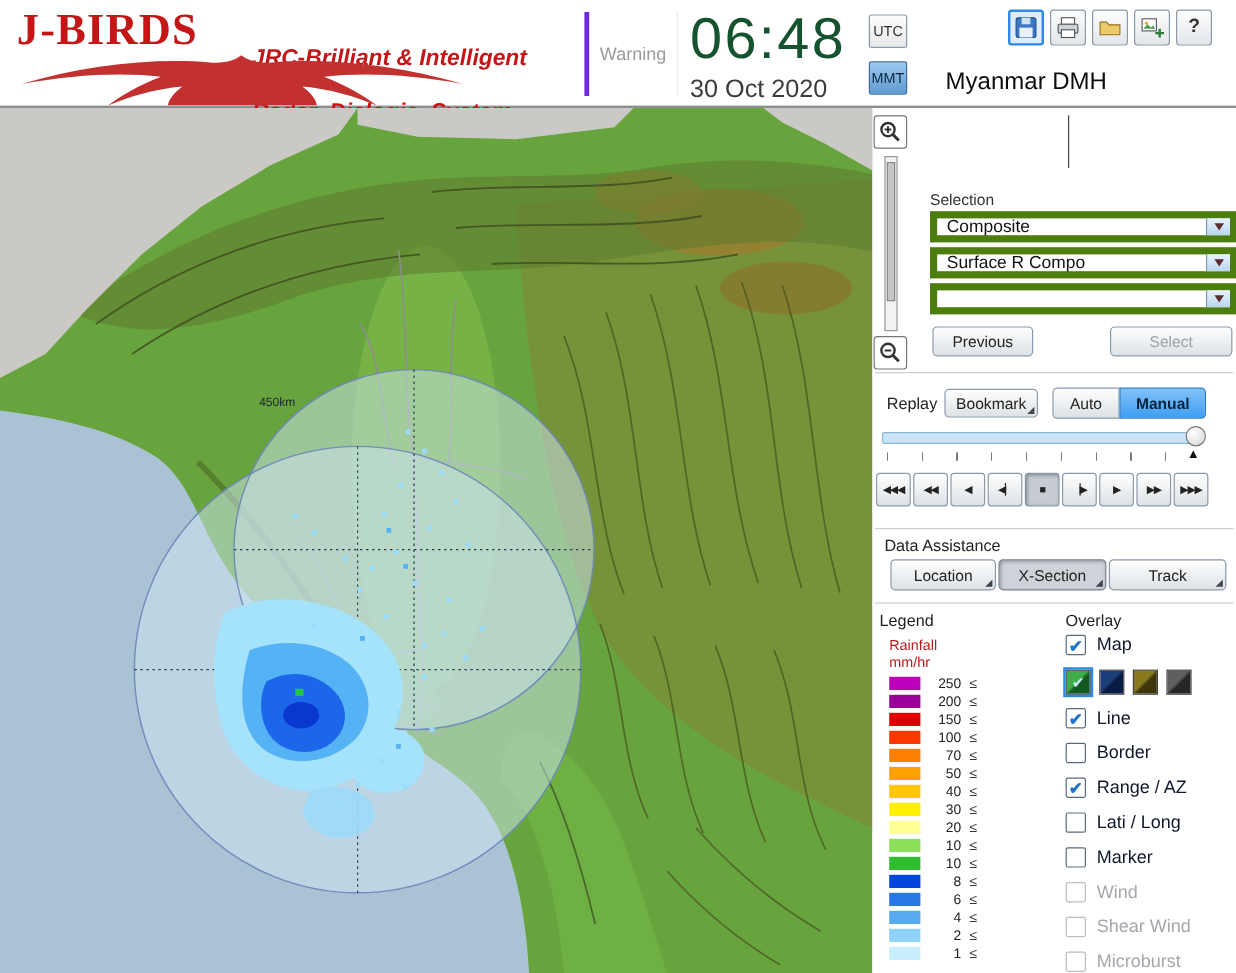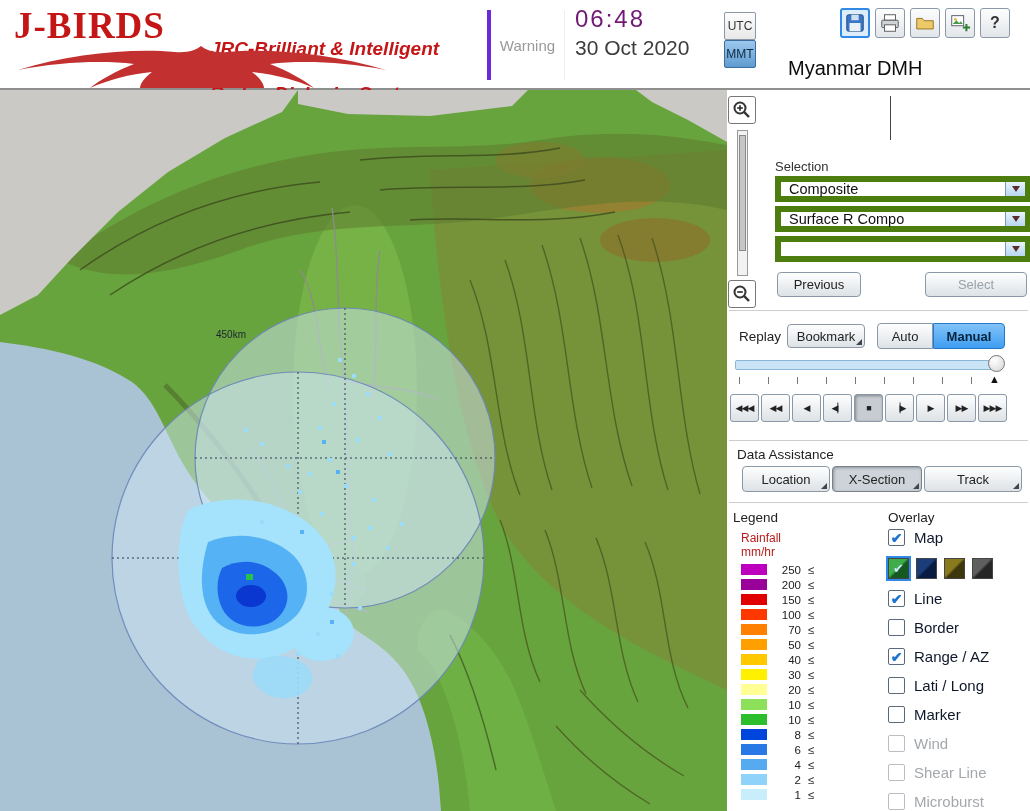--- a/index.html
+++ b/index.html
@@ -8,24 +8,24 @@
 .app{position:relative;width:1030px;height:811px;background:#fff;overflow:hidden}
 
 
 .topbar{position:absolute;left:0;top:0;width:1030px;height:90px;background:#fff;border-bottom:2px solid #8f8f8f}
 .logo{position:absolute;left:10px;top:2px;width:400px;height:86px}
 .logo-title{position:absolute;left:4px;top:2px;font-family:"Liberation Serif",serif;font-weight:bold;font-size:37px;color:#c41616;letter-spacing:1px}
 .logo-sub{position:absolute;left:200px;top:9px;color:#c41616;font-weight:bold;font-style:italic;font-size:19px;line-height:15px;white-space:pre}
 .logo-eagle{position:absolute;left:0;top:42px}
 .warning-box{position:absolute;left:487px;top:10px;width:78px;height:70px;border-left:4px solid #6d28d9;border-right:1px solid #eee;display:flex;align-items:center;justify-content:center;color:#9a9a9a;font-size:15px}
 .clock{position:absolute;left:575px;top:5px}
-.clock-time{font-size:24px;color:#701a75;letter-spacing:2px}
+.clock-time{font-size:48px;color:#14532d;letter-spacing:2px}
 .clock-date{font-size:21px;color:#3c3c3c;margin-top:3px}
 .tz{position:absolute;left:724px;top:12px;width:32px}
-.tz-btn{width:32px;height:28px;font-size:12px;display:flex;align-items:center;justify-content:center;border:1px solid #8a98a8;background:linear-gradient(#fdfdfd,#e8e8e8);color:#333;border-radius:2px;margin-bottom:0}
+.tz-btn{width:32px;height:28px;font-size:12px;display:flex;align-items:center;justify-content:center;border:1px solid #8a98a8;background:linear-gradient(#fdfdfd,#e8e8e8);color:#333;border-radius:2px;margin-bottom:11px}
 .tz-btn.sel{background:linear-gradient(#9cc8ee,#5f9bd0);border-color:#3a6c9c;color:#0d2940}
 .tools{position:absolute;left:840px;top:8px;display:flex;gap:5px}
 .tool-btn{width:30px;height:30px;border:1px solid #8a98a8;border-radius:3px;background:linear-gradient(#fdfdfd,#e2e6ea);display:flex;align-items:center;justify-content:center;font-size:16px;font-weight:bold;color:#333}
 .tool-btn.sel{border:2px solid #2e8ae6;background:#ddedfb}
 .station{position:absolute;left:788px;top:57px;font-size:20px;color:#0d0d0d}
 
 
 .main{position:absolute;left:0;top:90px;width:1030px;height:721px}
 .map-area{position:absolute;left:0;top:0;width:727px;height:721px;background:#68a43e;overflow:hidden}
 .panel{position:absolute;left:727px;top:0;width:303px;height:721px;background:#fff;overflow:hidden}
@@ -495,21 +495,21 @@
           <div class="orow">
             <span class="cb"></span>
             <span class="olabel">Marker</span>
           </div>
           <div class="orow disabled">
             <span class="cb"></span>
             <span class="olabel">Wind</span>
           </div>
           <div class="orow disabled">
             <span class="cb"></span>
-            <span class="olabel">Shear Line</span>
+            <span class="olabel">Shear Wind</span>
           </div>
           <div class="orow disabled">
             <span class="cb"></span>
             <span class="olabel">Microburst</span>
           </div>
         </div>
 
     </aside>
   </div>
 </div>

